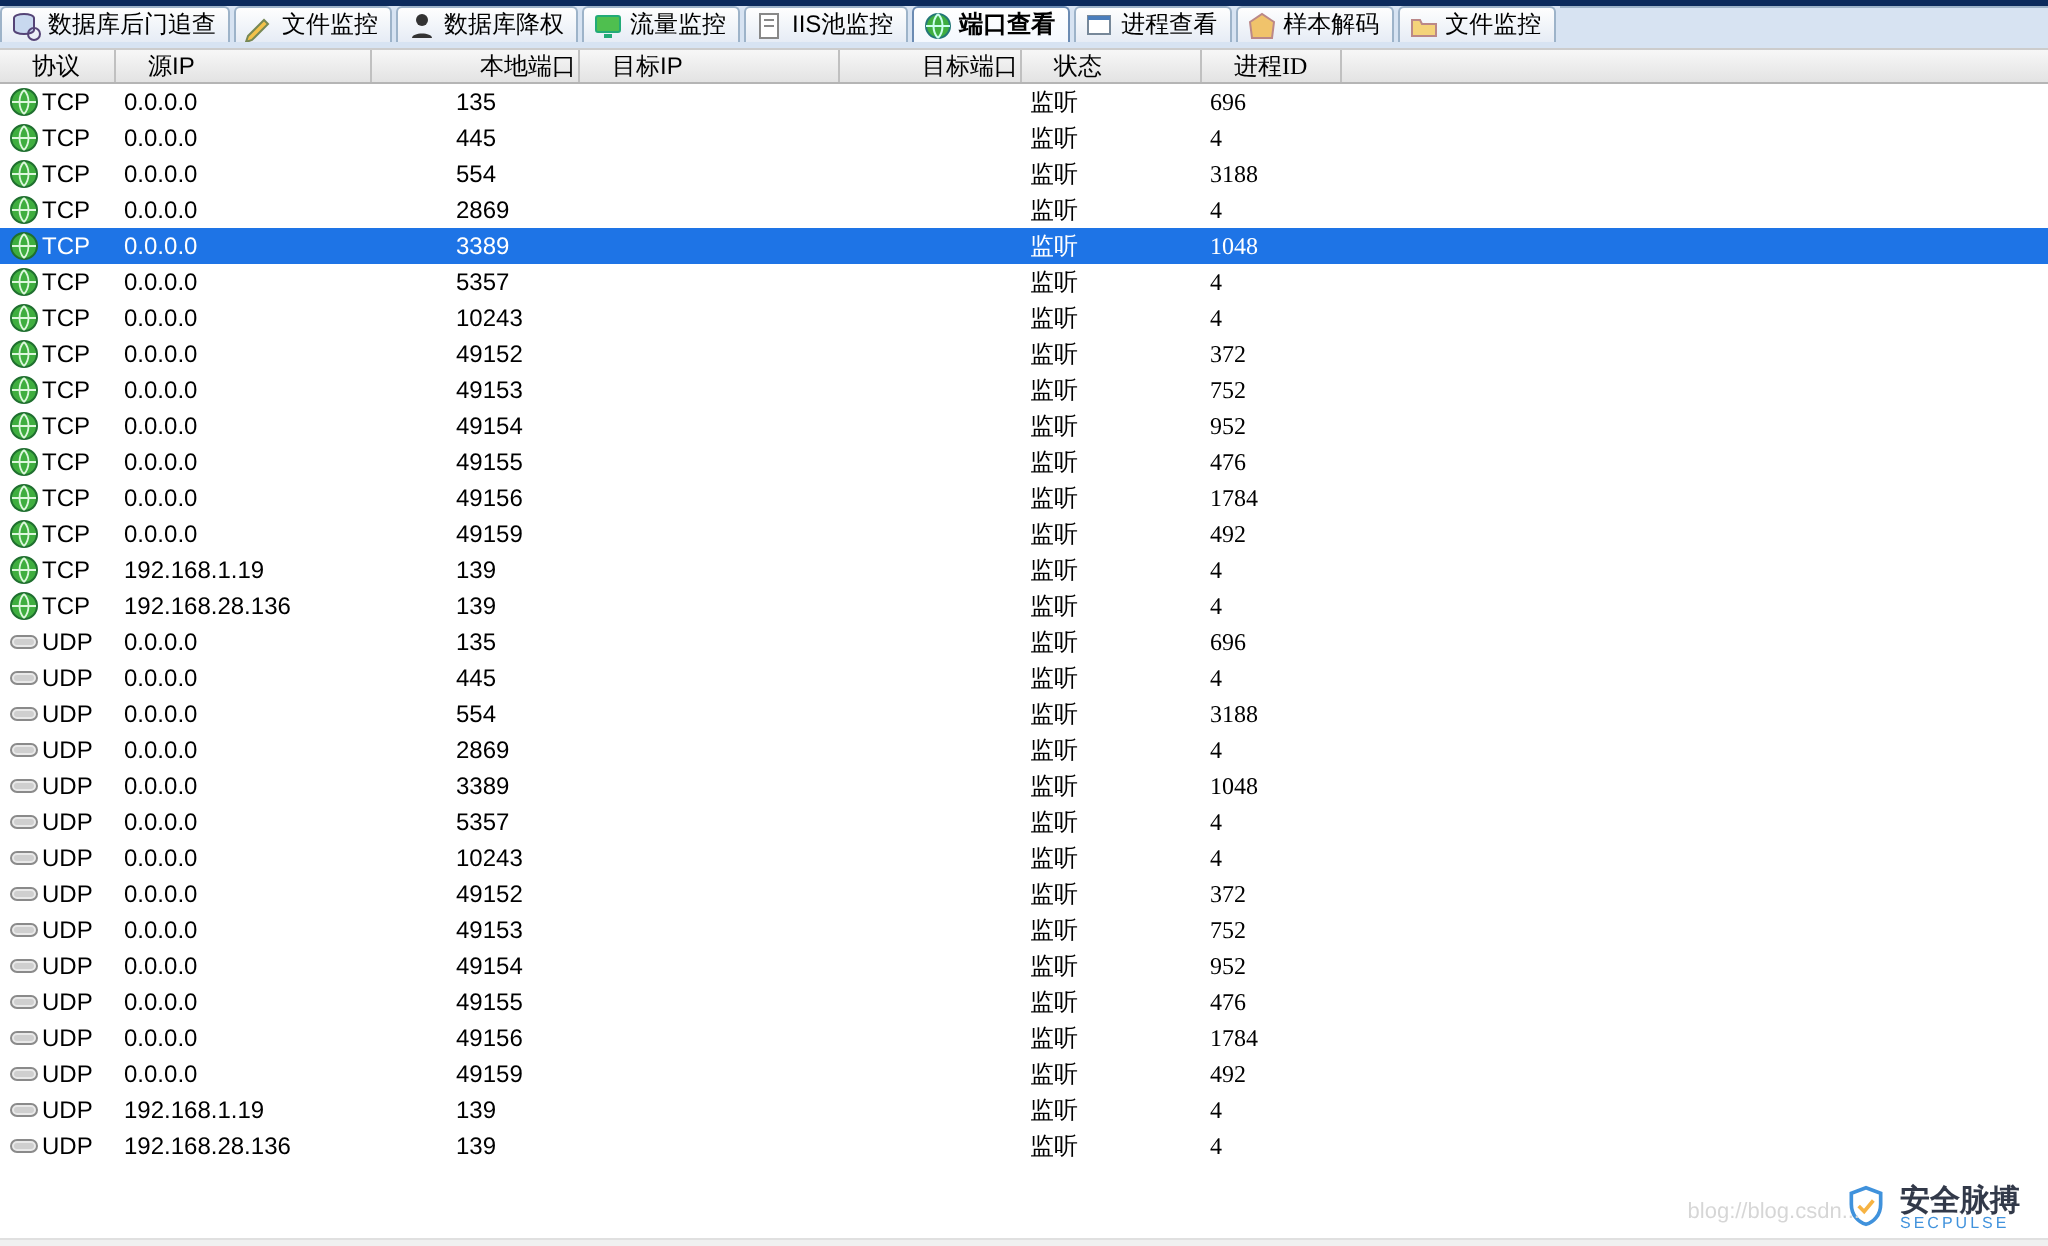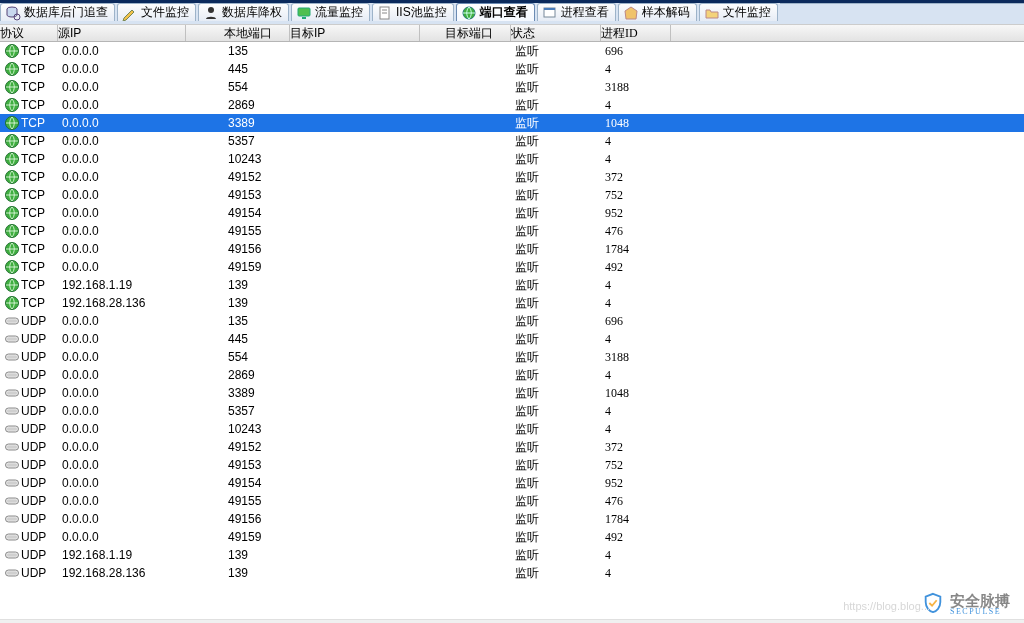--- a/index.html
+++ b/index.html
@@ -43,21 +43,21 @@
   .hdr {
     display:flex;
     height:18px;
     background:linear-gradient(#f7f7f7,#e3e3e3);
     border-top:1px solid #ccc;
     border-bottom:1px solid #b5b5b5;
     font-size:12px;
   }
   .hdr .hc {
     display:flex; align-items:center;
-    padding-left:0;
+    padding-left:16px;
     border-right:1px solid #c0c0c0;
     overflow:hidden; white-space:nowrap;
     cursor:pointer;
   }
   
   .rows { height: calc(623px - 24px - 18px - 4px); overflow:auto;}
   .row {
     display:flex;
     height:18px;
     align-items:center;
@@ -78,22 +78,22 @@
   
   .pic { width:16px; height:16px; margin-right:1px; display:inline-block; position:relative;}
   .pic svg { width:16px; height:16px; display:block;}
   
   .wm {
     position:absolute; right:14px; bottom:6px;
     display:flex; align-items:center; gap:6px;
     opacity:.85;
   }
   .wm .shield svg{width:22px;height:22px;}
-  .wm .t1{color:#737373;font-weight:700;font-size:15px;line-height:1;}
-  .wm .t2{color:#1f7fd6;font-size:8px;letter-spacing:1.5px;line-height:1;font-family:Liberation Serif, serif;}
+  .wm .t1{color:#0f172a;font-weight:700;font-size:15px;line-height:1;}
+  .wm .t2{color:#1f7fd6;font-size:8px;letter-spacing:1.5px;line-height:1;}
   .wm .blog{position:absolute;right:80px;bottom:5px;color:#d0d0d0;font-size:11px;}
   
   .bottombar{position:absolute;left:0;right:0;bottom:0;height:4px;background:#f0f0f0;border-top:1px solid #e0e0e0;}
 </style>
 </head>
 <body>
 
 <div class="tabbar" id="tabbar">
     <div class="tab">
       <span class="ic">
@@ -695,21 +695,21 @@
       <div class="cell w-src">192.168.28.136</div>
       <div class="cell w-lport">139</div>
       <div class="cell w-dst"></div>
       <div class="cell w-dport"></div>
       <div class="cell w-state">监听</div>
       <div class="cell w-pid">4</div>
     </div>
   </div>
 
 <div class="wm">
-  <span class="blog">https://blog.blog...</span>
+  <span class="blog">blog://blog.csdn...</span>
   <span class="shield">
     <svg viewBox="0 0 24 24">
         <path fill="none" stroke="#1f7fd6" stroke-width="2" d="M12 2 L20 5 V11 C20 17 16 21 12 22 C8 21 4 17 4 11 V5 Z"></path>
         <path fill="none" stroke="#f5a623" stroke-width="2" d="M8 12 L11 15 L16 9"></path>
       </svg>
   </span>
   <span>
     <div class="t1">安全脉搏</div>
     <div class="t2">SECPULSE</div>
   </span>

